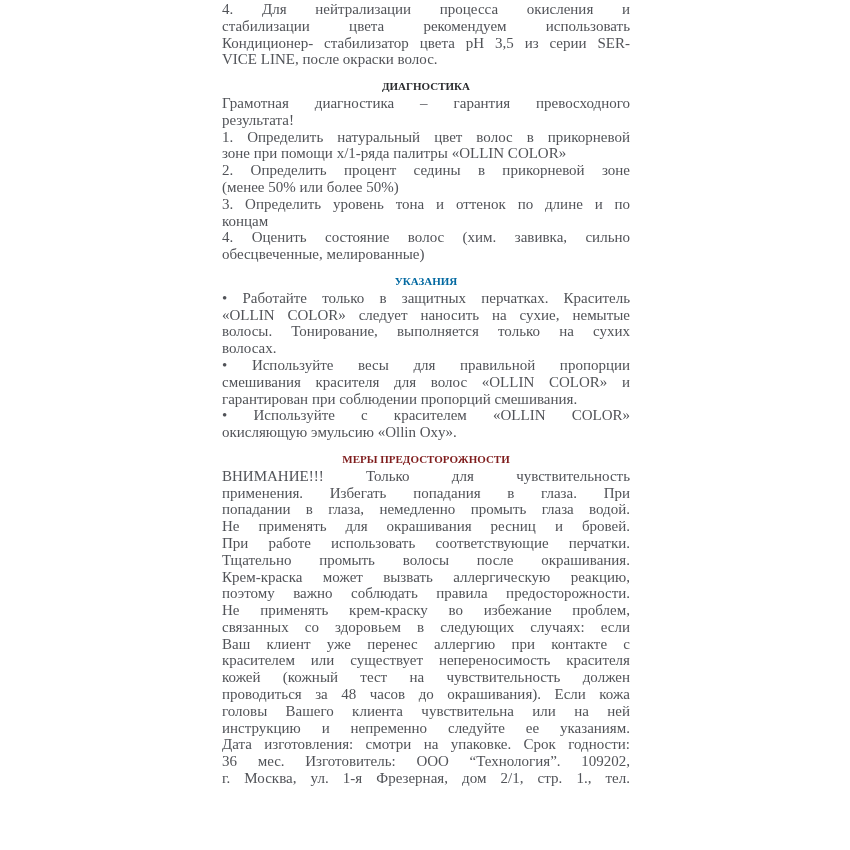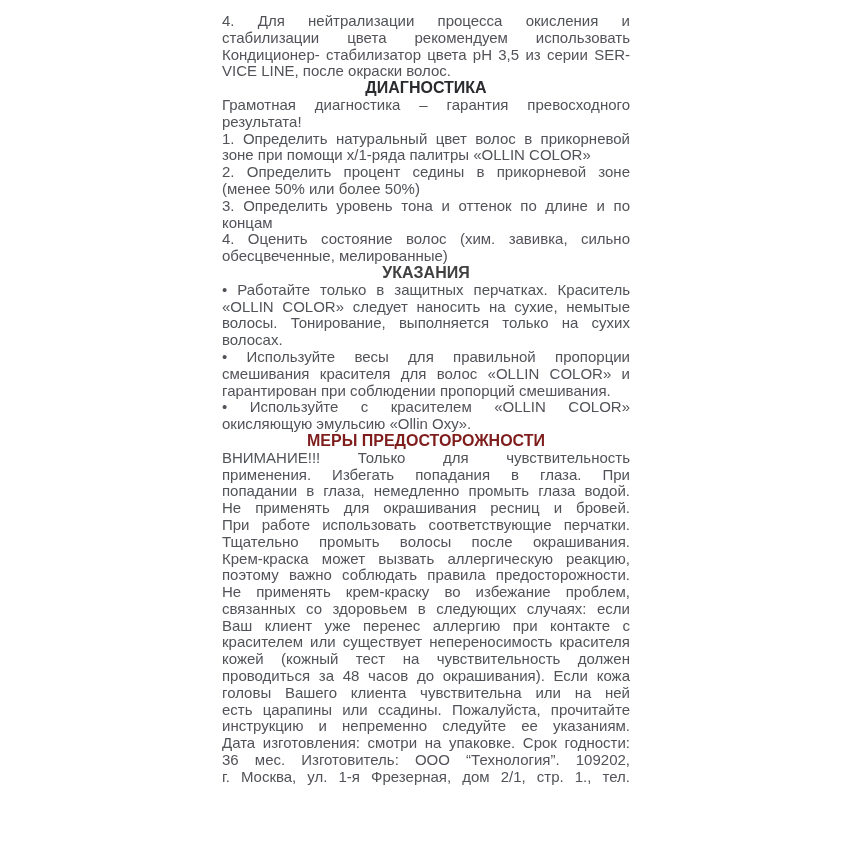--- a/index.html
+++ b/index.html
@@ -15,33 +15,34 @@
   .page {
     position: relative;
     width: 850px;
     height: 850px;
     background: #ffffff;
     overflow: hidden;
   }
   .content {
     position: absolute;
     left: 222px;
-    top: 13px;
+    top: 1px;
     width: 408px;
     color: #515358;
     font-size: 15px;
     line-height: 16.8px;
+    font-family: Liberation Serif, serif;
     -webkit-font-smoothing: antialiased;
   }
   .heading {
     font-weight: bold;
     color: #2a2b2e;
     text-align: center;
-    margin-top: 0;
-    font-size: 16px;
+    margin-top: 10px;
+    font-size: 11px;
   }
   .para {
     margin: 0;
   }
   
   .line {
     text-align: justify;
     text-align-last: justify;
     white-space: normal;
   }
@@ -74,21 +75,21 @@
         <div class="line last">(менее 50% или более 50%)</div>
       </div>
       <div class="para">
         <div class="line">3. Определить уровень тона и оттенок по длине и по</div>
         <div class="line last">концам</div>
       </div>
       <div class="para">
         <div class="line">4. Оценить состояние волос (хим. завивка, сильно</div>
         <div class="line last">обесцвеченные, мелированные)</div>
       </div>
-      <div class="heading" style="color: #404040;">УКАЗАНИЯ</div>
+      <div class="heading" style="color: #0369a1;">УКАЗАНИЯ</div>
       <div class="para">
         <div class="line">• Работайте только в защитных перчатках. Краситель</div>
         <div class="line">«OLLIN COLOR» следует наносить на сухие, немытые</div>
         <div class="line">волосы. Тонирование, выполняется только на сухих</div>
         <div class="line last">волосах.</div>
       </div>
       <div class="para">
         <div class="line">• Используйте весы для правильной пропорции</div>
         <div class="line">смешивания красителя для волос «OLLIN COLOR» и</div>
         <div class="line last">гарантирован при соблюдении пропорций смешивания.</div>
@@ -107,20 +108,19 @@
         <div class="line">Тщательно промыть волосы после окрашивания.</div>
         <div class="line">Крем-краска может вызвать аллергическую реакцию,</div>
         <div class="line">поэтому важно соблюдать правила предосторожности.</div>
         <div class="line">Не применять крем-краску во избежание проблем,</div>
         <div class="line">связанных со здоровьем в следующих случаях: если</div>
         <div class="line">Ваш клиент уже перенес аллергию при контакте с</div>
         <div class="line">красителем или существует непереносимость красителя</div>
         <div class="line">кожей (кожный тест на чувствительность должен</div>
         <div class="line">проводиться за 48 часов до окрашивания). Если кожа</div>
         <div class="line">головы Вашего клиента чувствительна или на ней</div>
-        <div class="line">есть царапины или ссадины. Пожалуйста, прочитайте</div>
         <div class="line">инструкцию и непременно следуйте ее указаниям.</div>
         <div class="line">Дата изготовления: смотри на упаковке. Срок годности:</div>
         <div class="line">36 мес. Изготовитель: ООО “Технология”. 109202,</div>
         <div class="line">г. Москва, ул. 1-я Фрезерная, дом 2/1, стр. 1., тел.</div>
       </div>
     </section>
 </main>
 
 </body></html>

